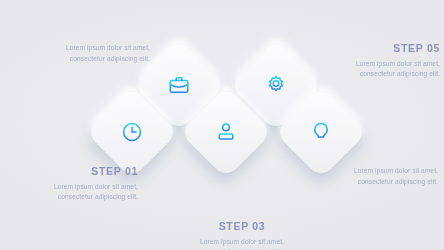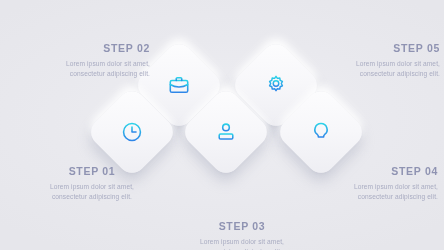--- a/index.html
+++ b/index.html
@@ -75,21 +75,21 @@
     margin: 0 0 4px 0;
     line-height: 1.1;
   }
   .block .body {
     font-size: 6.6px;
     line-height: 1.65;
     color: #a9acc2;
     margin: 0;
     letter-spacing: 0.1px;
   }
-  .align-left   { text-align: center; }
+  .align-left   { text-align: right; }
   .align-right  { text-align: right; }
   .align-center { text-align: center; margin-top: 40px; }
 
   .blk-step02 { left: 58px;  top: 43px;  }
   .blk-step05 { left: 348px; top: 43px;  }
   .blk-step01 { left: 46px;  top: 166px; }
   .blk-step03 { left: 196px; top: 181px; }
   .blk-step04 { left: 346px; top: 166px; }
 </style>
 </head>
@@ -169,37 +169,35 @@
           </linearGradient>
         </defs>
         <path d="M12 2.8a6.6 6.6 0 0 0-4 11.9c.7.6 1.1 1.3 1.1 2.1v.6h5.8v-.6c0-.8.4-1.5 1.1-2.1A6.6 6.6 0 0 0 12 2.8z" stroke="url(#g5)" stroke-width="1.7" stroke-linejoin="round"></path>
         <path d="M9.6 19.4h4.8" stroke="url(#g5)" stroke-width="1.7" stroke-linecap="round"></path>
         <path d="M10.4 21.6h3.2" stroke="url(#g5)" stroke-width="1.7" stroke-linecap="round"></path>
       </svg>
     </div>
   </div>
 
   <div class="block blk-step02 align-right">
-    <p class="title">STEP 02</p>
     <p class="body">Lorem ipsum dolor sit amet, consectetur adipiscing elit.</p>
   </div>
 
   <div class="block blk-step05 align-right">
     <p class="title">STEP 05</p>
     <p class="body">Lorem ipsum dolor sit amet, consectetur adipiscing elit.</p>
   </div>
 
   <div class="block blk-step01 align-left">
     <p class="title">STEP 01</p>
     <p class="body">Lorem ipsum dolor sit amet, consectetur adipiscing elit.</p>
   </div>
 
   <div class="block blk-step03 align-center">
     <p class="title">STEP 03</p>
     <p class="body">Lorem ipsum dolor sit amet, consectetur adipiscing elit.</p>
   </div>
 
   <div class="block blk-step04 align-right">
-    <p class="title">STEP 04</p>
     <p class="body">Lorem ipsum dolor sit amet, consectetur adipiscing elit.</p>
   </div>
 
 </div>
 
 </body></html>

